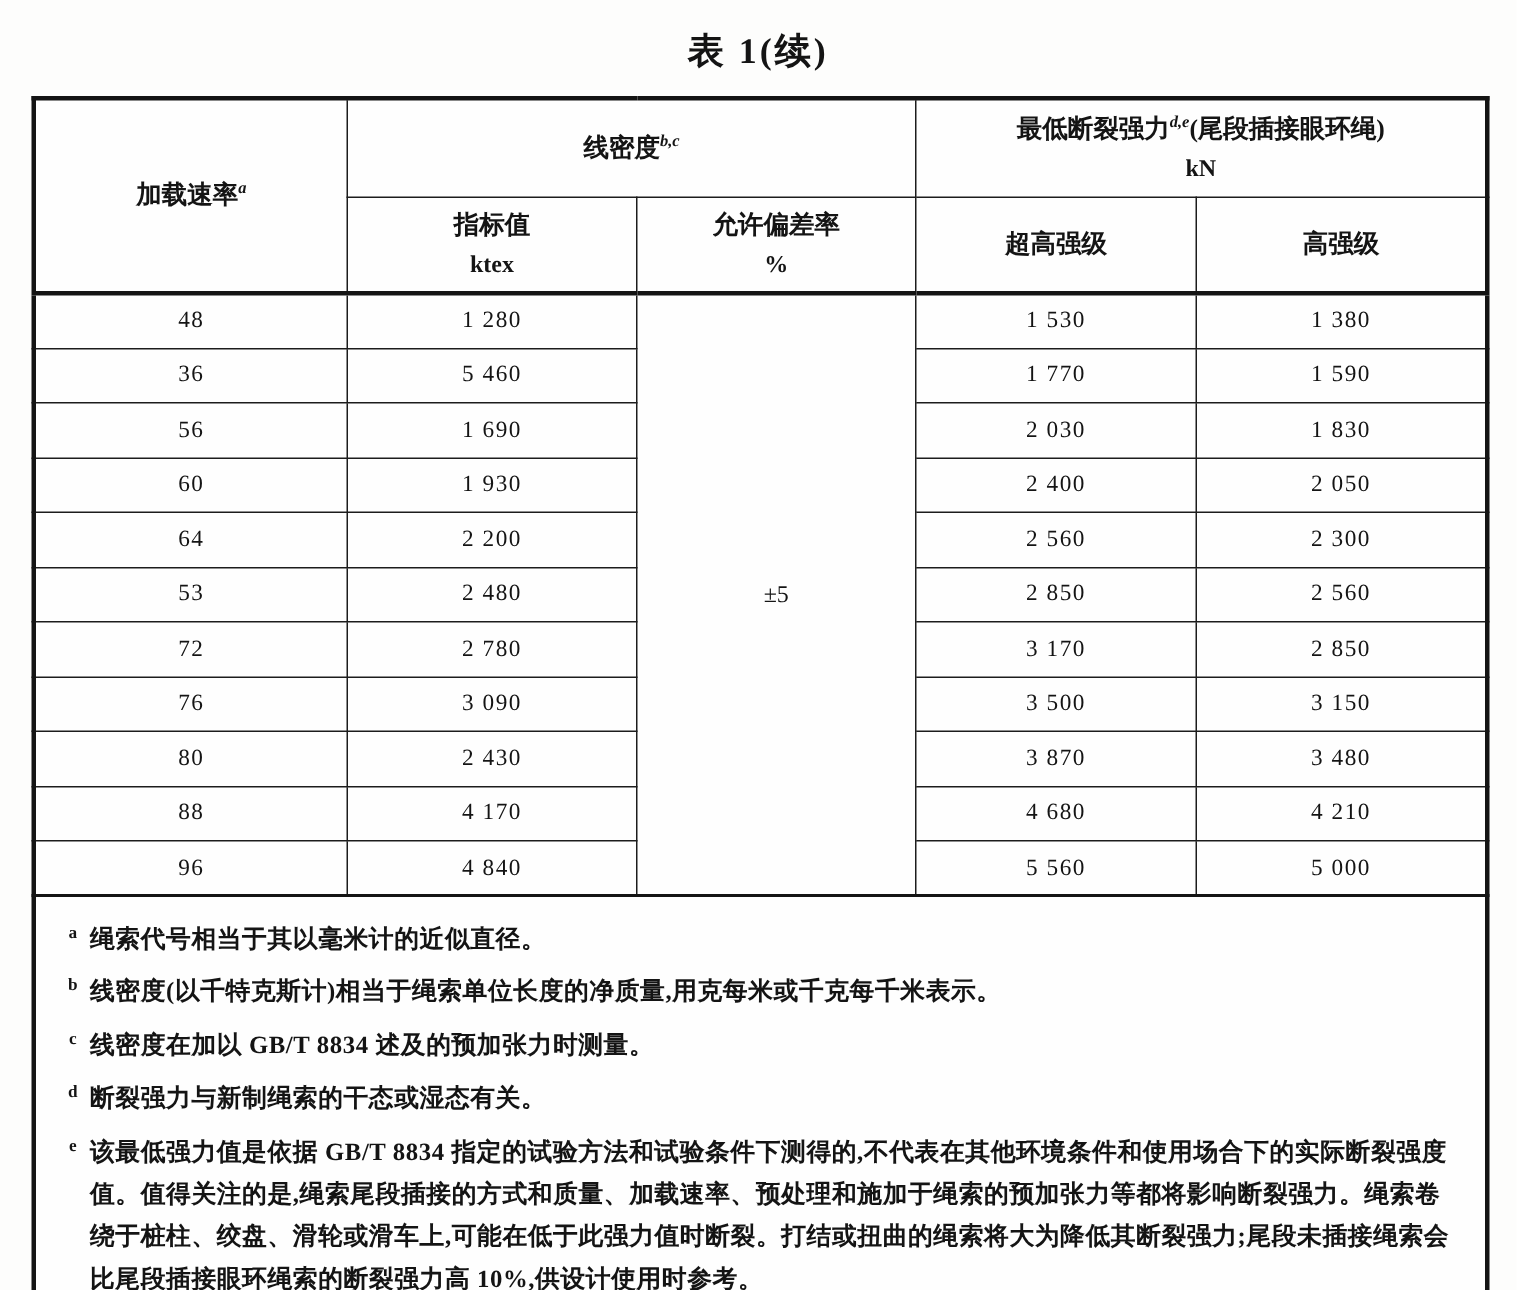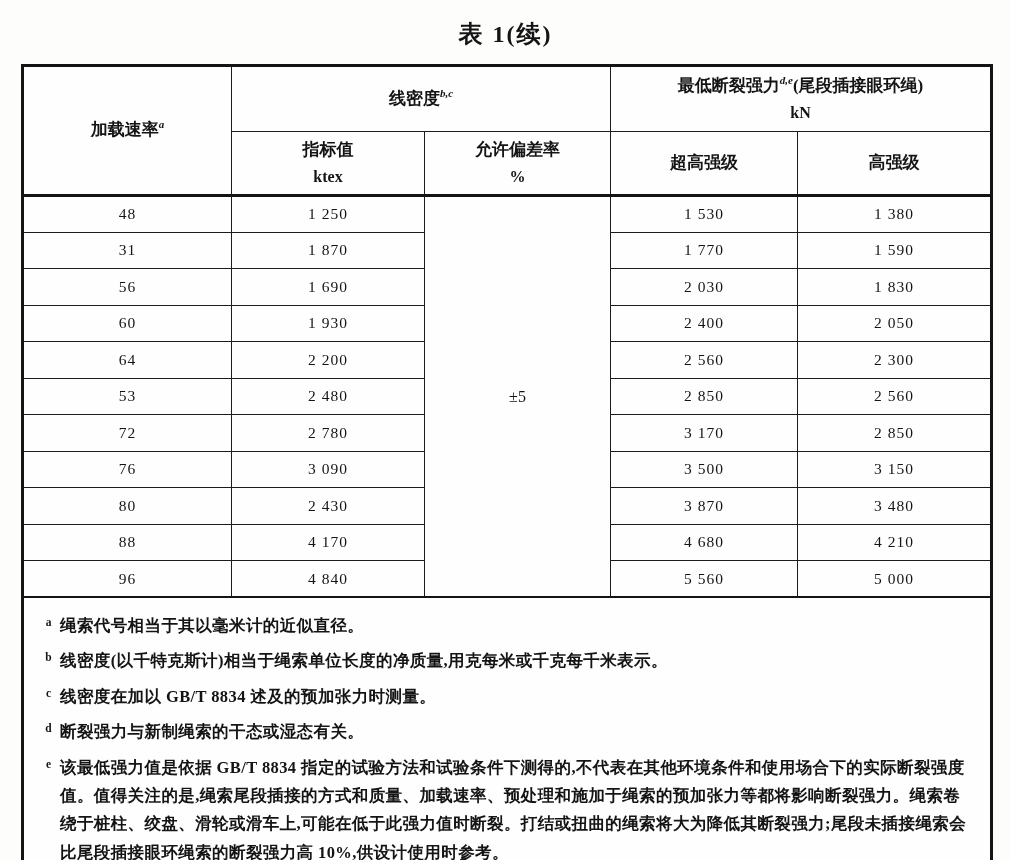--- a/index.html
+++ b/index.html
@@ -135,28 +135,28 @@
         <div>允许偏差率</div>
         <div class="unit-line">%</div>
       </th>
       <th>超高强级</th>
       <th>高强级</th>
     </tr>
   </thead>
   <tbody>
     <tr class="data-row">
       <td>48</td>
-      <td>1 250</td>
+      <td>1 280</td>
       <td class="tolerance-cell" rowspan="11">±5</td>
       <td>1 530</td>
       <td>1 380</td>
     </tr>
     <tr class="data-row">
-      <td>31</td>
-      <td>1 870</td>
+      <td>36</td>
+      <td>5 460</td>
       <td>1 770</td>
       <td>1 590</td>
     </tr>
     <tr class="data-row">
       <td>56</td>
       <td>1 690</td>
       <td>2 030</td>
       <td>1 830</td>
     </tr>
     <tr class="data-row">

